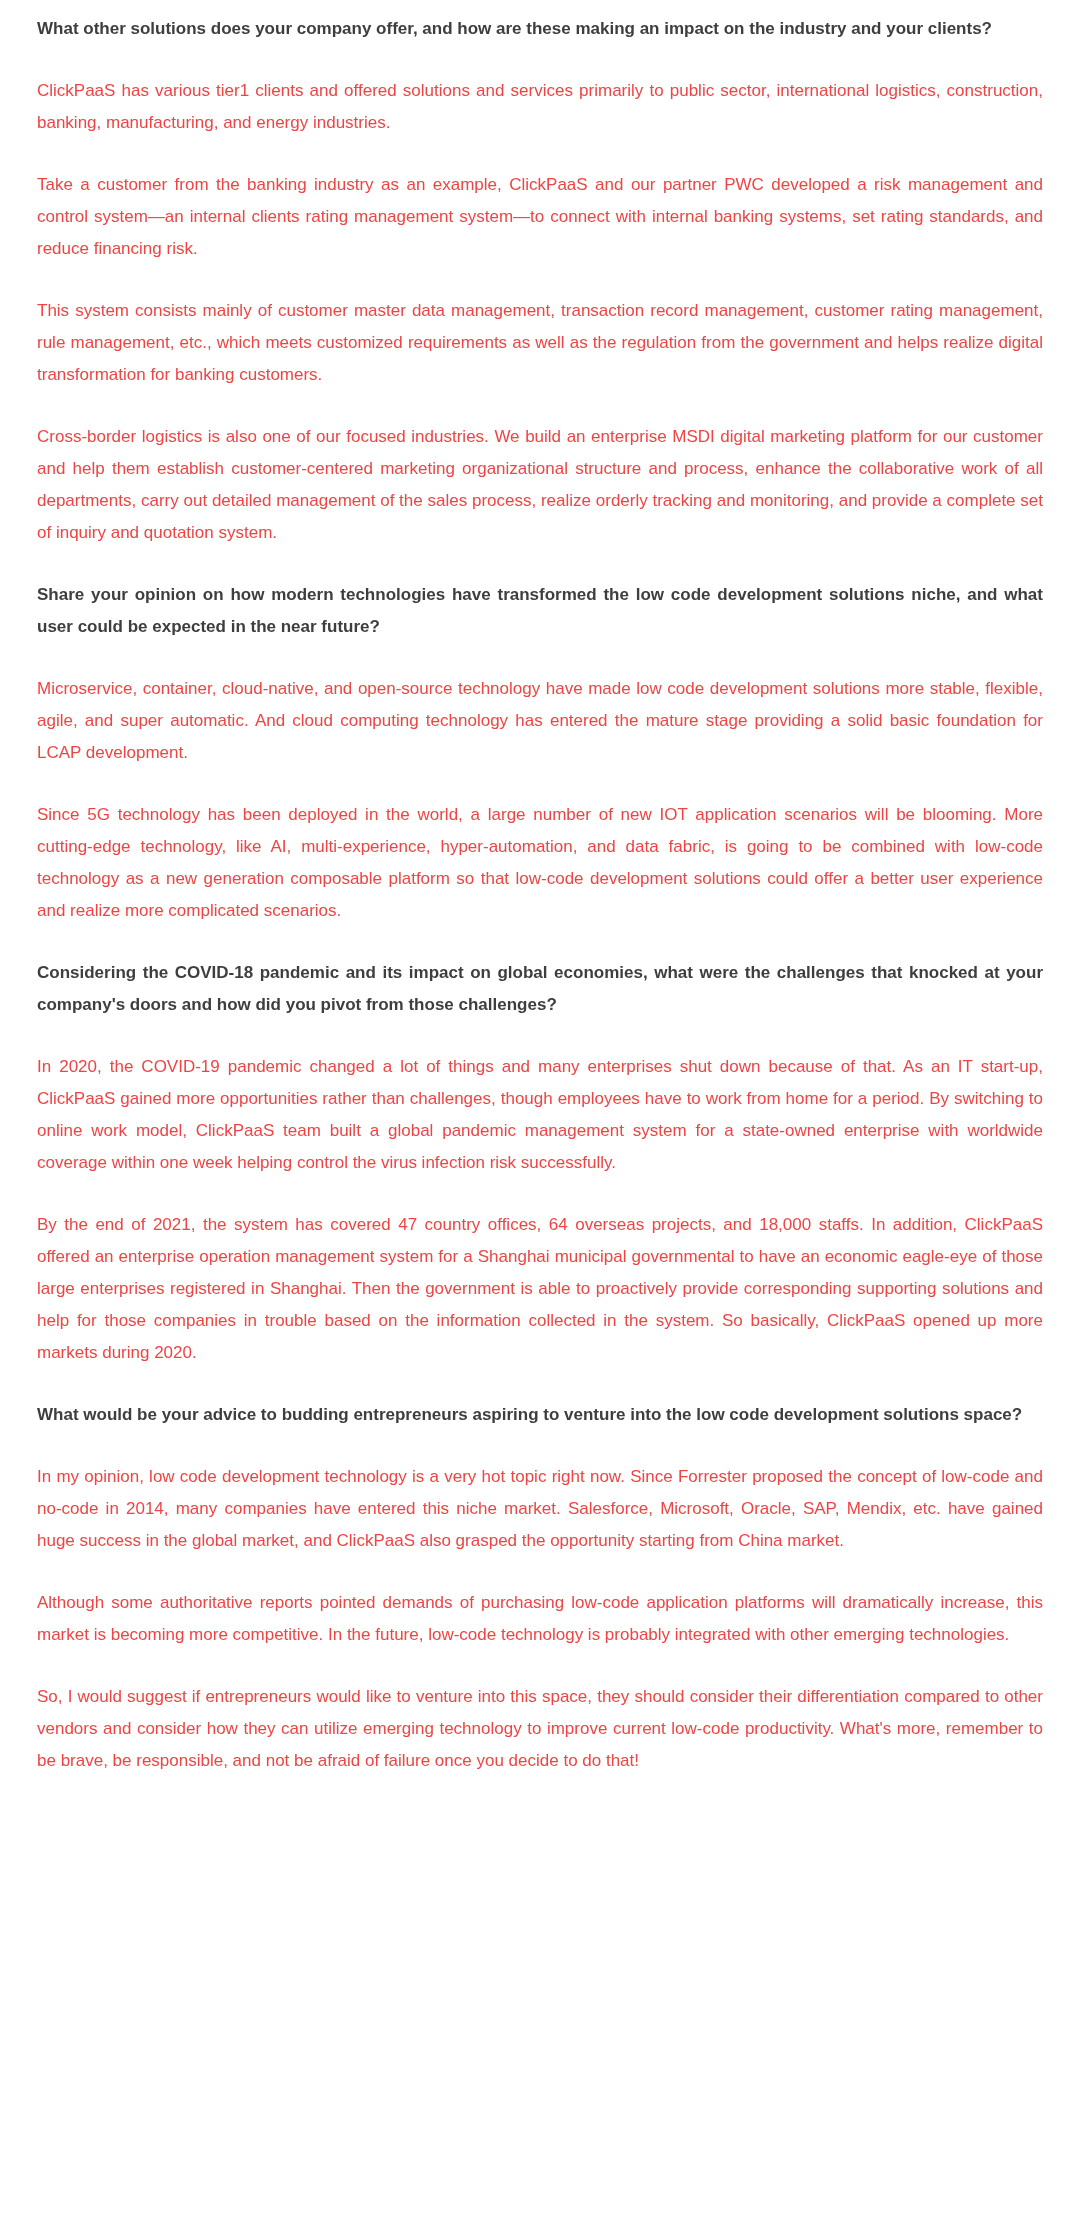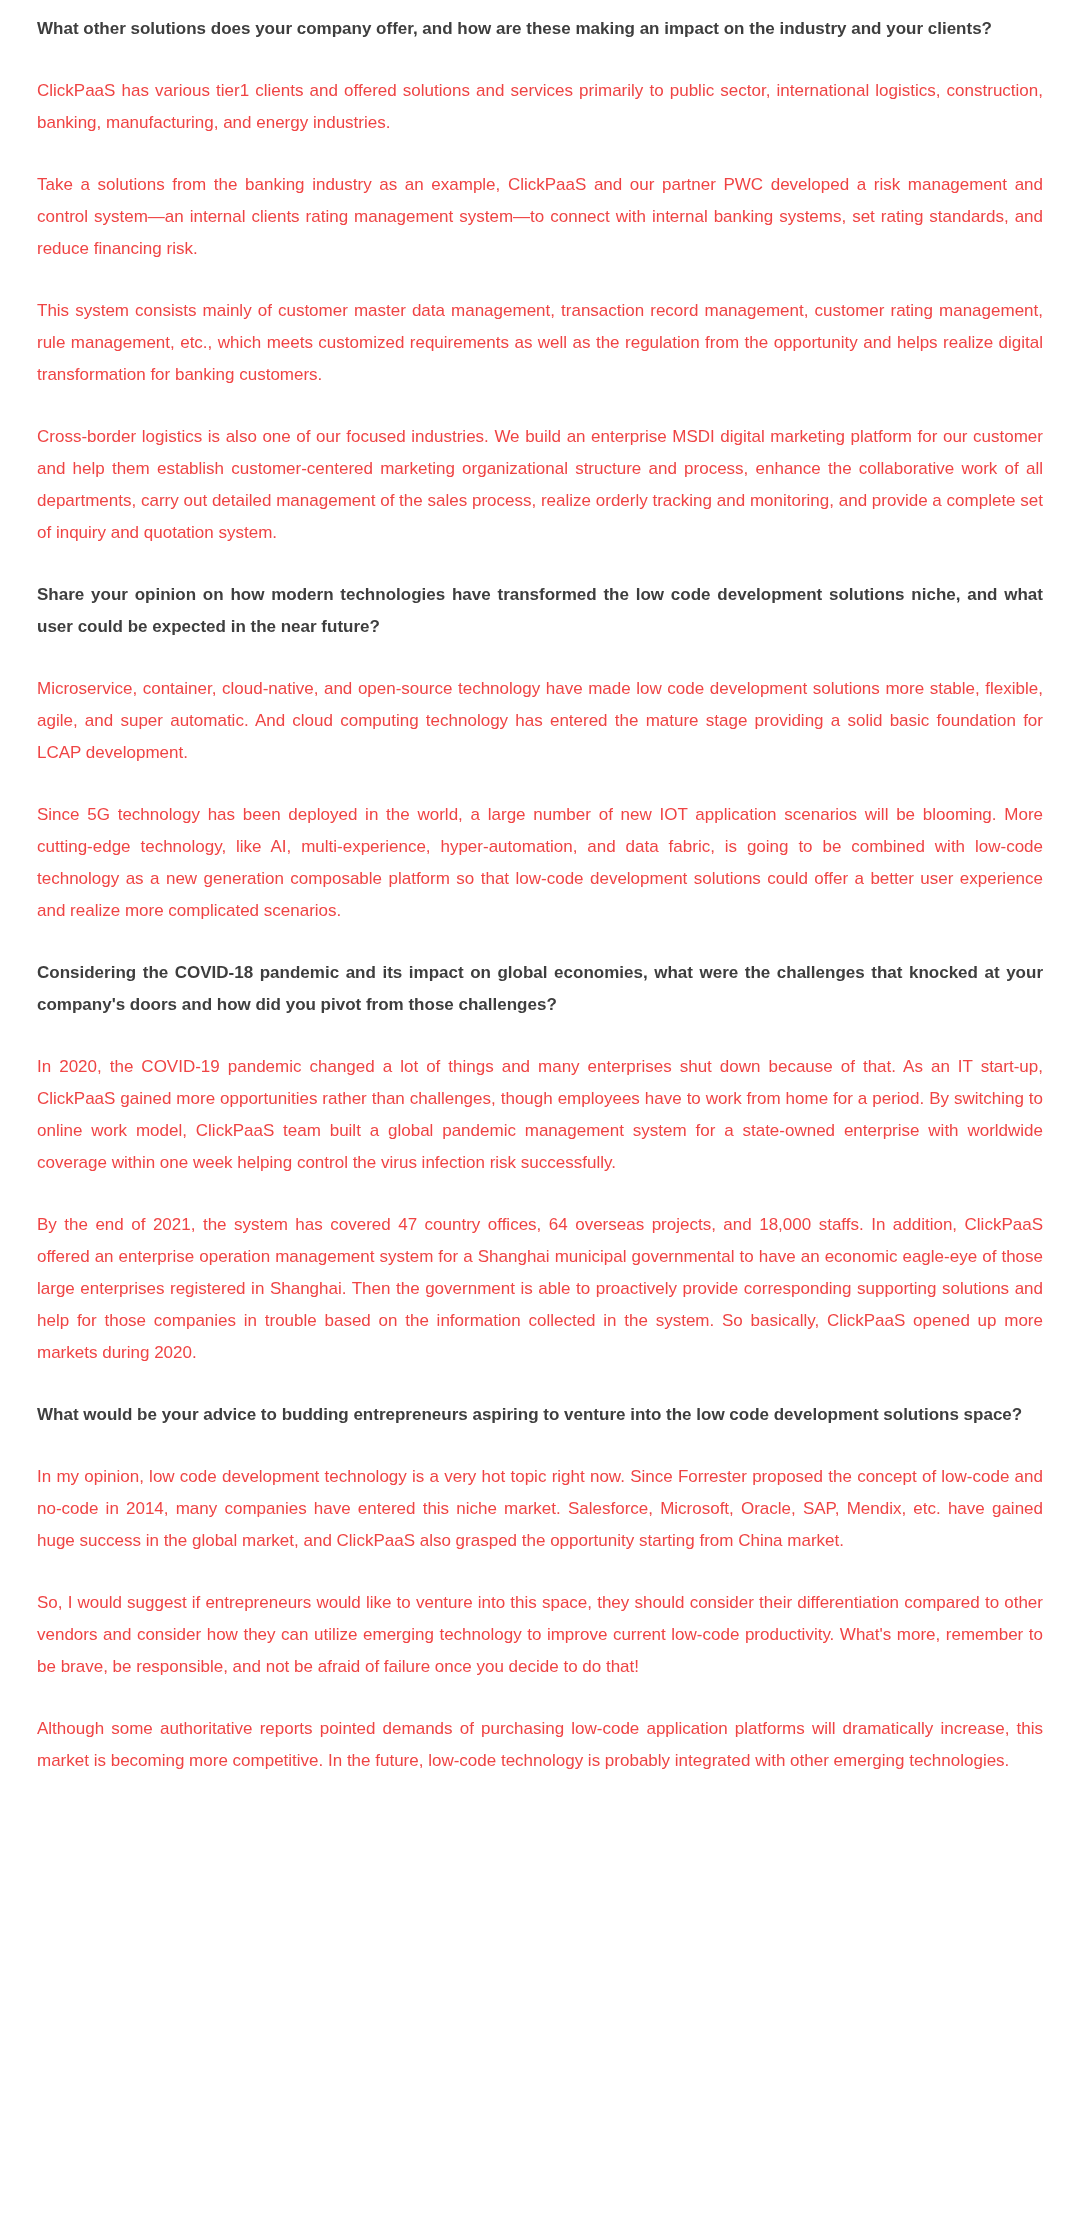--- a/index.html
+++ b/index.html
@@ -38,26 +38,26 @@
     font-weight: normal;
     color: #ef4444;
   }
 </style>
 </head>
 <body>
 
 <div class="article">
     <p class="question">What other solutions does your company offer, and how are these making an impact on the industry and your clients?</p>
     <p class="answer">ClickPaaS has various tier1 clients and offered solutions and services primarily to public sector, international logistics, construction, banking, manufacturing, and energy industries.</p>
-    <p class="answer">Take a solutions from the banking industry as an example, ClickPaaS and our partner PWC developed a risk management and control system—an internal clients rating management system—to connect with internal banking systems, set rating standards, and reduce financing risk.</p>
-    <p class="answer">This system consists mainly of customer master data management, transaction record management, customer rating management, rule management, etc., which meets customized requirements as well as the regulation from the opportunity and helps realize digital transformation for banking customers.</p>
+    <p class="answer">Take a customer from the banking industry as an example, ClickPaaS and our partner PWC developed a risk management and control system—an internal clients rating management system—to connect with internal banking systems, set rating standards, and reduce financing risk.</p>
+    <p class="answer">This system consists mainly of customer master data management, transaction record management, customer rating management, rule management, etc., which meets customized requirements as well as the regulation from the government and helps realize digital transformation for banking customers.</p>
     <p class="answer">Cross-border logistics is also one of our focused industries. We build an enterprise MSDI digital marketing platform for our customer and help them establish customer-centered marketing organizational structure and process, enhance the collaborative work of all departments, carry out detailed management of the sales process, realize orderly tracking and monitoring, and provide a complete set of inquiry and quotation system.</p>
     <p class="question">Share your opinion on how modern technologies have transformed the low code development solutions niche, and what user could be expected in the near future?</p>
     <p class="answer">Microservice, container, cloud-native, and open-source technology have made low code development solutions more stable, flexible, agile, and super automatic. And cloud computing technology has entered the mature stage providing a solid basic foundation for LCAP development.</p>
     <p class="answer">Since 5G technology has been deployed in the world, a large number of new IOT application scenarios will be blooming. More cutting-edge technology, like AI, multi-experience, hyper-automation, and data fabric, is going to be combined with low-code technology as a new generation composable platform so that low-code development solutions could offer a better user experience and realize more complicated scenarios.</p>
     <p class="question">Considering the COVID-18 pandemic and its impact on global economies, what were the challenges that knocked at your company's doors and how did you pivot from those challenges?</p>
     <p class="answer">In 2020, the COVID-19 pandemic changed a lot of things and many enterprises shut down because of that. As an IT start-up, ClickPaaS gained more opportunities rather than challenges, though employees have to work from home for a period. By switching to online work model, ClickPaaS team built a global pandemic management system for a state-owned enterprise with worldwide coverage within one week helping control the virus infection risk successfully.</p>
     <p class="answer">By the end of 2021, the system has covered 47 country offices, 64 overseas projects, and 18,000 staffs. In addition, ClickPaaS offered an enterprise operation management system for a Shanghai municipal governmental to have an economic eagle-eye of those large enterprises registered in Shanghai. Then the government is able to proactively provide corresponding supporting solutions and help for those companies in trouble based on the information collected in the system. So basically, ClickPaaS opened up more markets during 2020.</p>
     <p class="question">What would be your advice to budding entrepreneurs aspiring to venture into the low code development solutions space?</p>
     <p class="answer">In my opinion, low code development technology is a very hot topic right now. Since Forrester proposed the concept of low-code and no-code in 2014, many companies have entered this niche market. Salesforce, Microsoft, Oracle, SAP, Mendix, etc. have gained huge success in the global market, and ClickPaaS also grasped the opportunity starting from China market.</p>
+    <p class="answer">Although some authoritative reports pointed demands of purchasing low-code application platforms will dramatically increase, this market is becoming more competitive. In the future, low-code technology is probably integrated with other emerging technologies.</p>
     <p class="answer">So, I would suggest if entrepreneurs would like to venture into this space, they should consider their differentiation compared to other vendors and consider how they can utilize emerging technology to improve current low-code productivity. What's more, remember to be brave, be responsible, and not be afraid of failure once you decide to do that!</p>
-    <p class="answer">Although some authoritative reports pointed demands of purchasing low-code application platforms will dramatically increase, this market is becoming more competitive. In the future, low-code technology is probably integrated with other emerging technologies.</p>
   </div>
 
 </body></html>

